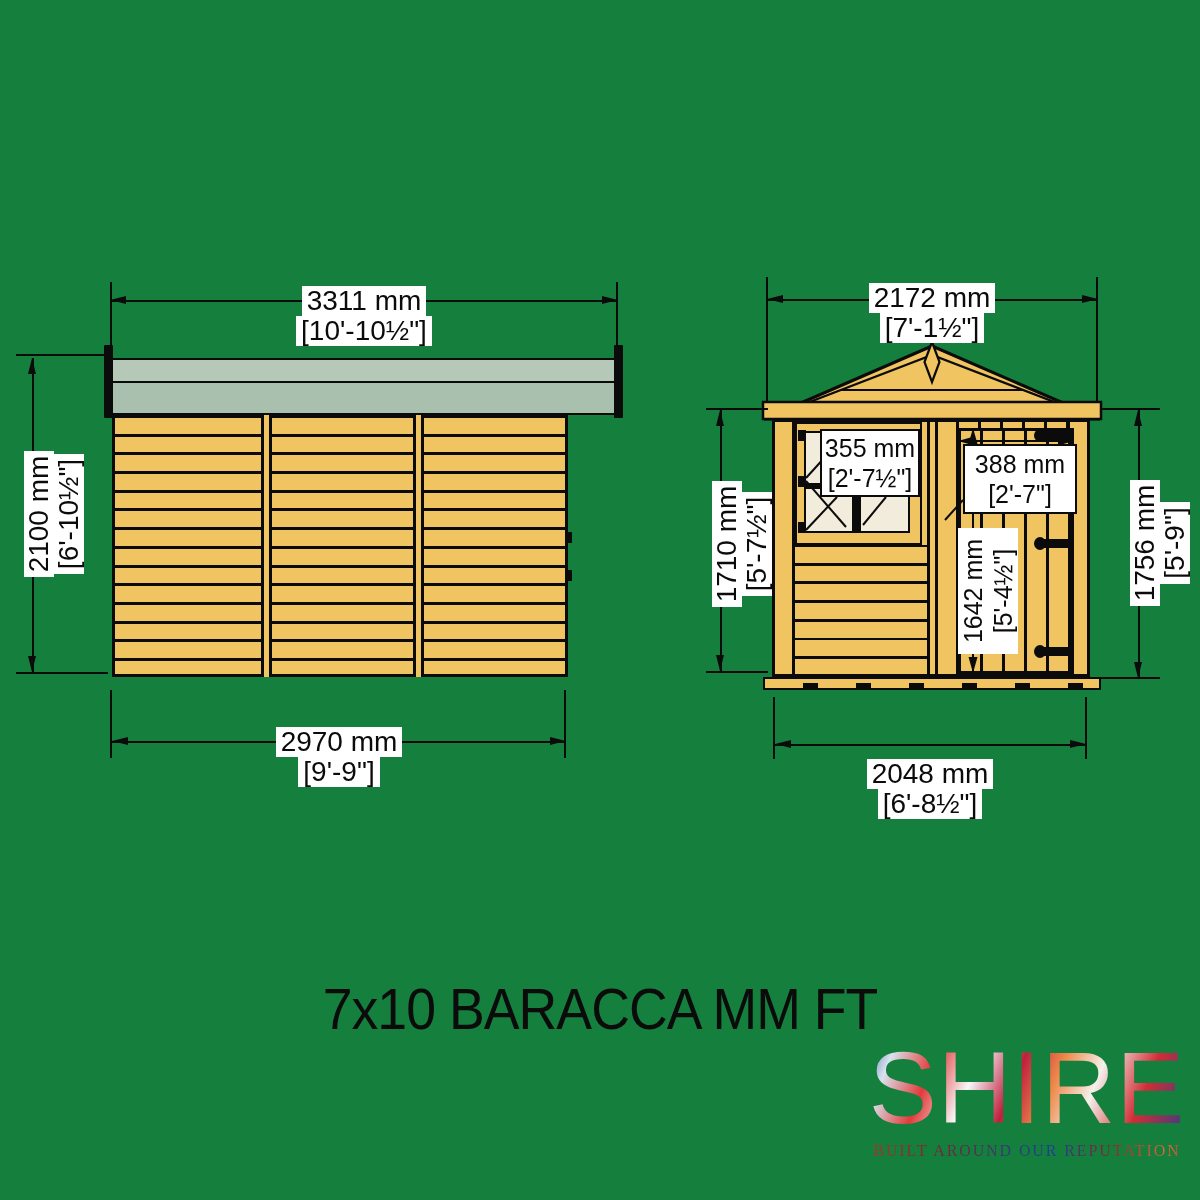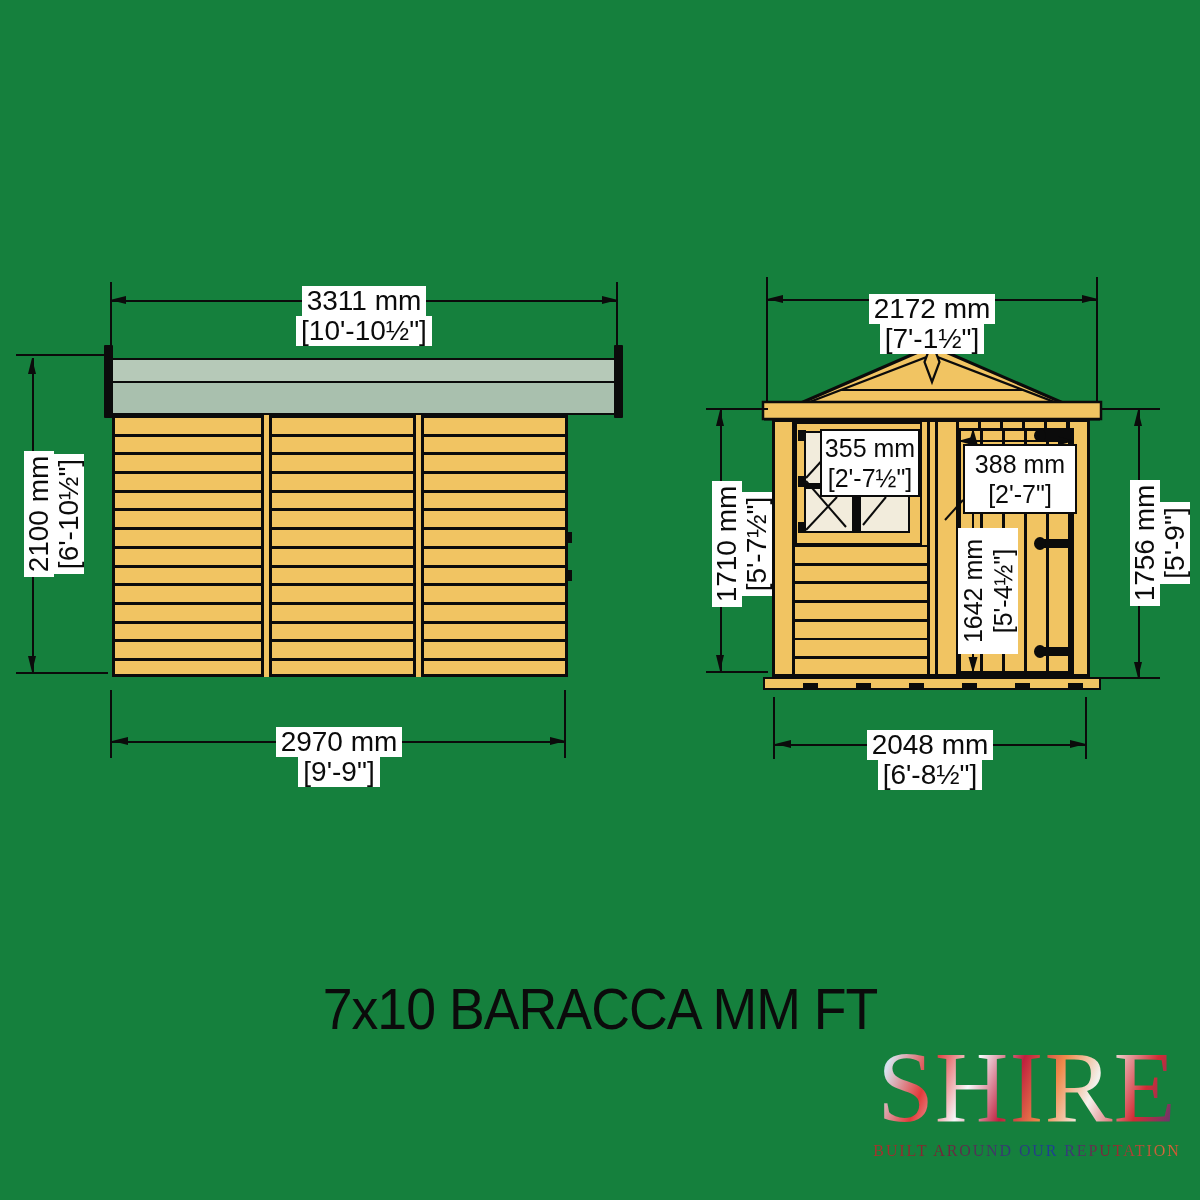--- a/index.html
+++ b/index.html
@@ -42,21 +42,21 @@
            font-size:25px;line-height:30px;text-align:center;white-space:nowrap;z-index:7;}
   .callout.bordered{border:2.5px solid #0b0b0b;box-sizing:border-box;}
   
   #bearer{background:var(--wood);border:2.5px solid #0b0b0b;box-sizing:border-box;z-index:3;}
   #bearer::after{content:"";position:absolute;left:0;right:0;bottom:-1px;height:6px;
     background:repeating-linear-gradient(to right,transparent 0 38px,#0b0b0b 38px 53px);}
   
   #page-title{position:absolute;left:0;width:1200px;top:976px;text-align:center;
     font-size:57px;letter-spacing:-1px;transform:scaleX(.94);color:#0b0b0b;}
   #logo{position:absolute;left:862px;top:1036px;width:330px;text-align:center;}
-  #brand{font-family:Liberation Serif, serif;font-size:102px;line-height:104px;letter-spacing:1px;
+  #brand{font-family:Liberation Sans, sans-serif;font-size:102px;line-height:104px;letter-spacing:1px;
     background:linear-gradient(112deg,#2c4d9e 0%,#d8e3ee 10%,#e23a3a 22%,#f6f8fa 34%,#c01f3e 46%,#ef8a4b 57%,#f4f1ec 68%,#d22c35 82%,#1d3f94 100%);
     -webkit-background-clip:text;background-clip:text;color:transparent;}
   #tagline{margin-top:2px;font-family:"Liberation Serif",serif;font-size:16px;letter-spacing:1.9px;white-space:nowrap;
     background:linear-gradient(90deg,#b5342c 0%,#7a2530 22%,#323a78 45%,#1d3f94 58%,#8a2430 75%,#d96a3a 92%,#c03a2c 100%);
     -webkit-background-clip:text;background-clip:text;color:transparent;}
 </style>
 </head>
 <body>
 
 <div id="sheet">
@@ -156,21 +156,21 @@
         <rect x="798" y="476" width="8" height="11"></rect>
         <rect x="798" y="522" width="8" height="11"></rect>
       </g>
     </svg>
 
     <div class="vl" style="left:766px;top:277px;height:124px;"></div>
     <div class="vl" style="left:1096px;top:277px;height:124px;"></div>
     <div class="hl" style="left:767px;top:299px;width:331px;"></div>
     <div class="ah ah-l" style="left:767px;top:295px;"></div>
     <div class="ah ah-r" style="left:1082px;top:295px;"></div>
-    <div class="dimt" style="left:837px;top:294px;">
+    <div class="dimt" style="left:837px;top:283px;">
       <span>2172 mm</span>
       <span>[7'-1½"]</span>
     </div>
 
     <div class="hl" style="left:706px;top:408px;width:62px;"></div>
     <div class="hl" style="left:706px;top:671px;width:62px;"></div>
     <div class="vl" style="left:720px;top:410px;height:261px;"></div>
     <div class="ah ah-u" style="left:716px;top:410px;"></div>
     <div class="ah ah-d" style="left:716px;top:655px;"></div>
     <div class="dimt rot" style="left:647px;top:514px;">
@@ -186,21 +186,21 @@
     <div class="dimt rot" style="left:1065px;top:513px;">
       <span>1756 mm</span>
       <span>[5'-9"]</span>
     </div>
 
     <div class="vl" style="left:773px;top:697px;height:62px;"></div>
     <div class="vl" style="left:1085px;top:697px;height:62px;"></div>
     <div class="hl" style="left:775px;top:744px;width:311px;"></div>
     <div class="ah ah-l" style="left:775px;top:740px;"></div>
     <div class="ah ah-r" style="left:1070px;top:740px;"></div>
-    <div class="dimt" style="left:835px;top:730px;">
+    <div class="dimt" style="left:835px;top:759px;">
       <span>2048 mm</span>
       <span>[6'-8½"]</span>
     </div>
 
     <div class="callout bordered" style="left:820px;top:429px;width:100px;height:68px;">
       <span>355 mm</span>
       <span>[2'-7½"]</span>
     </div>
 
     <div class="callout bordered" style="left:963px;top:444px;width:114px;height:70px;">

